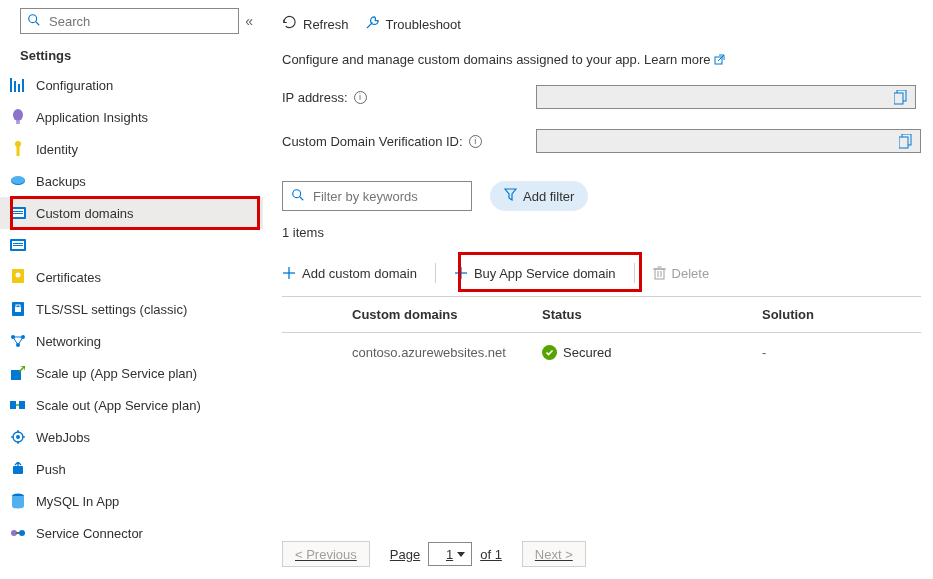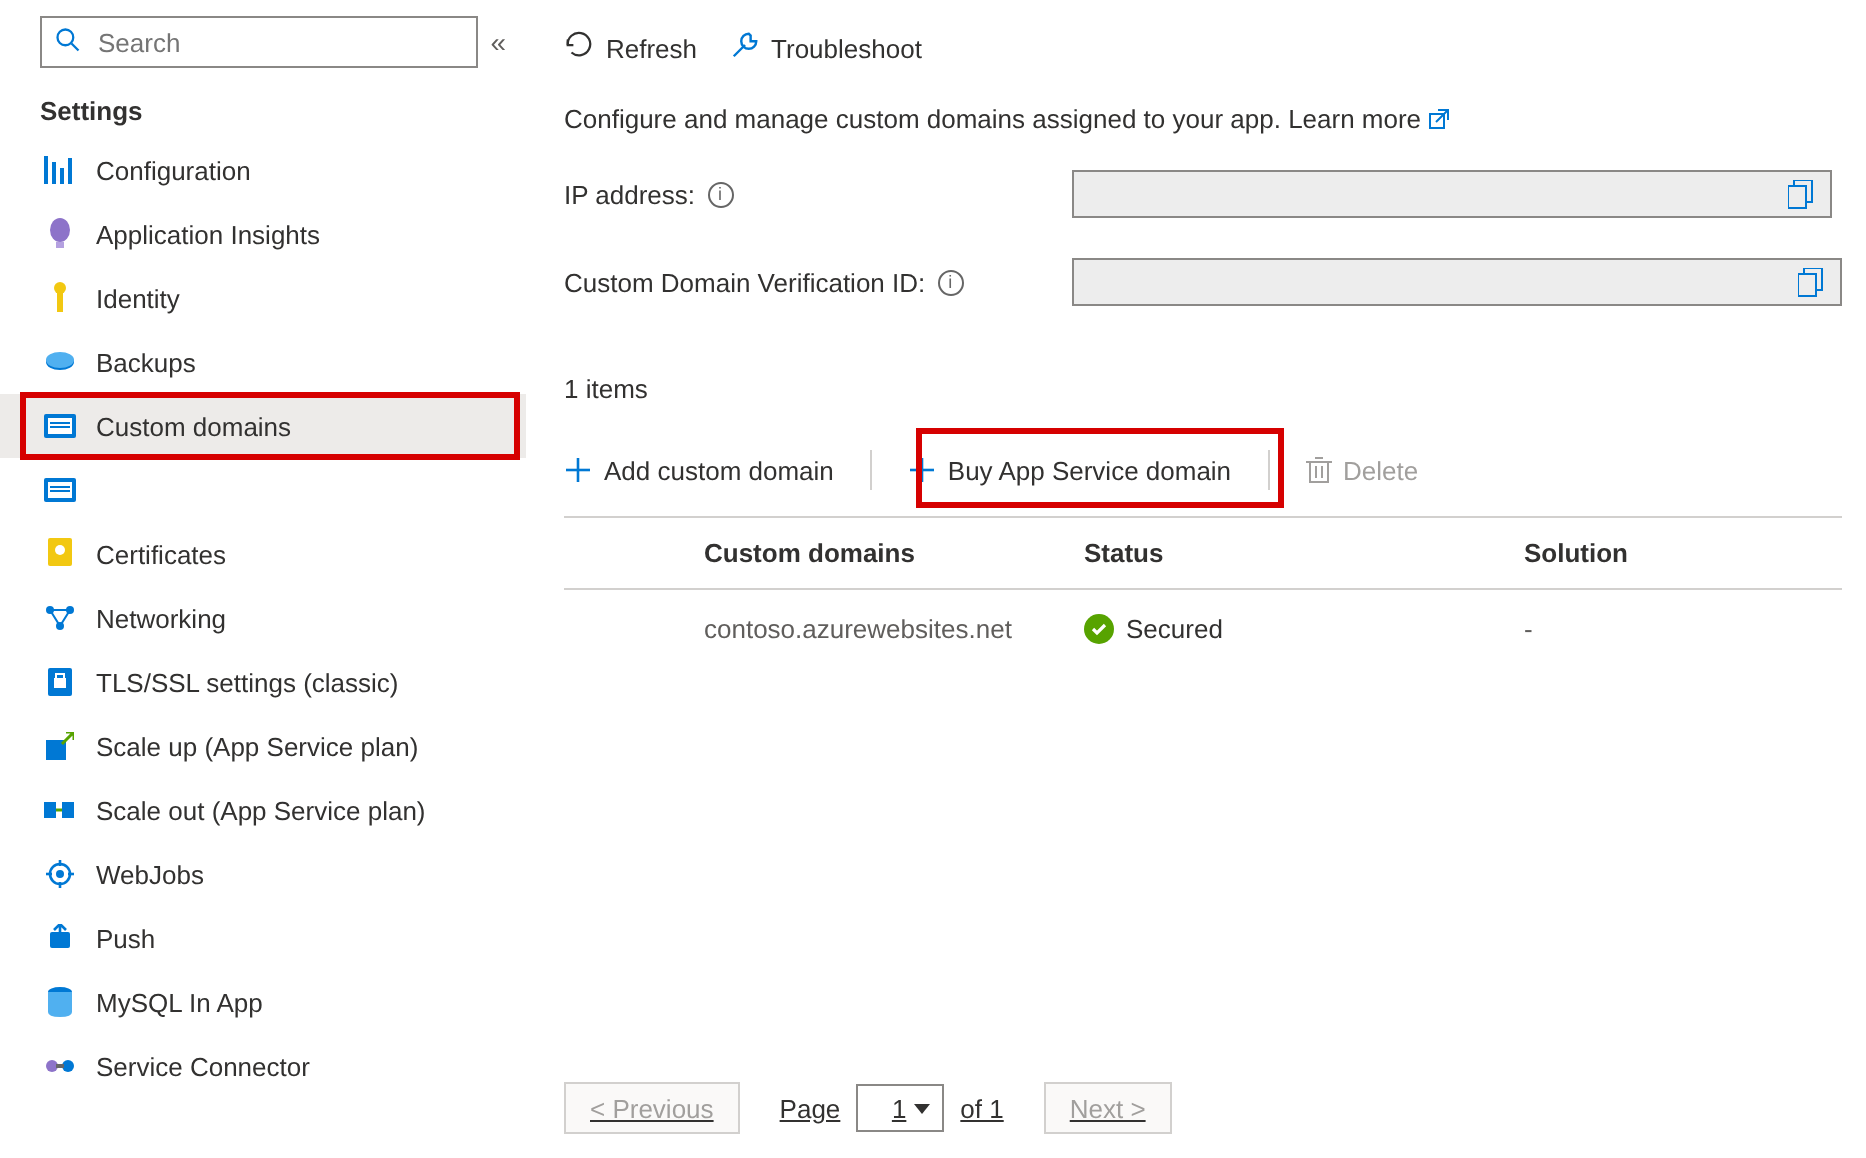--- a/index.html
+++ b/index.html
@@ -18,21 +18,21 @@
   *{box-sizing:border-box;font-family:"Segoe UI",-apple-system,BlinkMacSystemFont,sans-serif;font-size:13px;color:var(--text);}
   body{margin:0;display:flex;width:933px;height:579px;background:#fff;}
 
   
   .sidebar{width:264px;flex-shrink:0;border-right:1px solid transparent;padding:8px 0 12px 0;}
   .search-row{display:flex;align-items:center;gap:6px;padding:0 10px 10px 20px;}
   .search-box{flex:1;display:flex;align-items:center;border:1px solid var(--border);height:26px;padding:0 6px;gap:6px;}
   .search-box input{border:none;outline:none;flex:1;font-size:13px;background:transparent;}
   .collapse-btn{color:var(--muted);cursor:pointer;font-size:14px;}
   .section-header{font-weight:600;padding:4px 0 6px 20px;}
-  .nav-item{display:flex;align-items:center;gap:10px;height:32px;padding-left:22px;cursor:pointer;position:relative;}
+  .nav-item{display:flex;align-items:center;gap:10px;height:32px;padding-left:10px;cursor:pointer;position:relative;}
   .nav-item.selected{background:var(--selected);}
   .nav-item .icon{width:16px;height:16px;flex-shrink:0;display:flex;align-items:center;justify-content:center;}
   .highlight-box{position:absolute;border:3px solid var(--red);pointer-events:none;}
   .sidebar-highlight{left:10px;width:250px;height:34px;top:-1px;}
   .nav-item.selected{position:relative;}
 
   
   .main{flex:1;padding:8px 12px 0 18px;display:flex;flex-direction:column;min-width:0;}
   .toolbar{display:flex;align-items:center;gap:16px;height:32px;}
   .tool-btn{display:flex;align-items:center;gap:6px;cursor:pointer;color:var(--text);}
@@ -156,38 +156,38 @@
     <span class="icon">
         <svg width="14" height="16">
           <rect x="1" y="0" width="12" height="14" rx="1" fill="#f2c811"></rect>
           <circle cx="7" cy="6" r="2.5" fill="#fff"></circle>
         </svg>
       </span>
     <span>Certificates</span>
   </div>
   <div class="nav-item">
     <span class="icon">
+        <svg width="14" height="16">
+          <rect x="1" y="1" width="12" height="14" rx="1" fill="#0078d4"></rect>
+          <rect x="4" y="6" width="6" height="5" fill="#fff"></rect>
+          <rect x="5" y="4" width="4" height="3" fill="none" stroke="#fff"></rect>
+        </svg>
+      </span>
+    <span>TLS/SSL settings (classic)</span>
+  </div>
+  <div class="nav-item">
+    <span class="icon">
         <svg width="16" height="14">
           <circle cx="3" cy="3" r="2" fill="#0078d4"></circle>
           <circle cx="13" cy="3" r="2" fill="#0078d4"></circle>
           <circle cx="8" cy="11" r="2" fill="#0078d4"></circle>
           <path d="M3 3 L13 3 L8 11 Z" fill="none" stroke="#0078d4"></path>
         </svg>
       </span>
     <span>Networking</span>
-  </div>
-  <div class="nav-item">
-    <span class="icon">
-        <svg width="14" height="16">
-          <rect x="1" y="1" width="12" height="14" rx="1" fill="#0078d4"></rect>
-          <rect x="4" y="6" width="6" height="5" fill="#fff"></rect>
-          <rect x="5" y="4" width="4" height="3" fill="none" stroke="#fff"></rect>
-        </svg>
-      </span>
-    <span>TLS/SSL settings (classic)</span>
   </div>
   <div class="nav-item">
     <span class="icon">
         <svg width="14" height="14">
           <rect x="0" y="4" width="10" height="10" fill="#0078d4"></rect>
           <path d="M8 6 L14 0 M10 0 L14 0 L14 4" fill="none" stroke="#57a300" stroke-width="1.5"></path>
         </svg>
       </span>
     <span>Scale up (App Service plan)</span>
   </div>
@@ -293,20 +293,35 @@
     <div class="readonly-box wide">
       <span class="copy-btn">
           <svg width="14" height="15">
             <rect x="3" y="0" width="9" height="11" fill="none" stroke="#0078d4"></rect>
             <rect x="0" y="3" width="9" height="11" fill="#ededed" stroke="#0078d4"></rect>
           </svg>
         </span>
     </div>
   </div>
 
+  <div class="filter-row">
+    <div class="filter-box">
+      <span><svg width="14" height="14" viewBox="0 0 16 16">
+            <circle cx="6.5" cy="6.5" r="4.5" fill="none" stroke="#0078d4" stroke-width="1.3"></circle>
+            <line x1="10" y1="10" x2="14" y2="14" stroke="#0078d4" stroke-width="1.3"></line>
+          </svg></span>
+      <input placeholder="Filter by keywords" style="">
+    </div>
+    <div class="add-filter-pill">
+      <span><svg width="13" height="13">
+            <path d="M1 1 L12 1 L8 6 L8 12 L5 10 L5 6 Z" fill="none" stroke="#0078d4" stroke-width="1.2"></path>
+          </svg></span>
+      <span>Add filter</span>
+    </div>
+  </div>
 
   <div class="item-count">1 items</div>
 
   <div class="actions-row">
     <div class="action-btn">
       <svg width="14" height="14">
           <line x1="7" y1="1" x2="7" y2="13" stroke="#0078d4" stroke-width="1.3"></line>
           <line x1="1" y1="7" x2="13" y2="7" stroke="#0078d4" stroke-width="1.3"></line>
         </svg>
       <span>Add custom domain</span>

